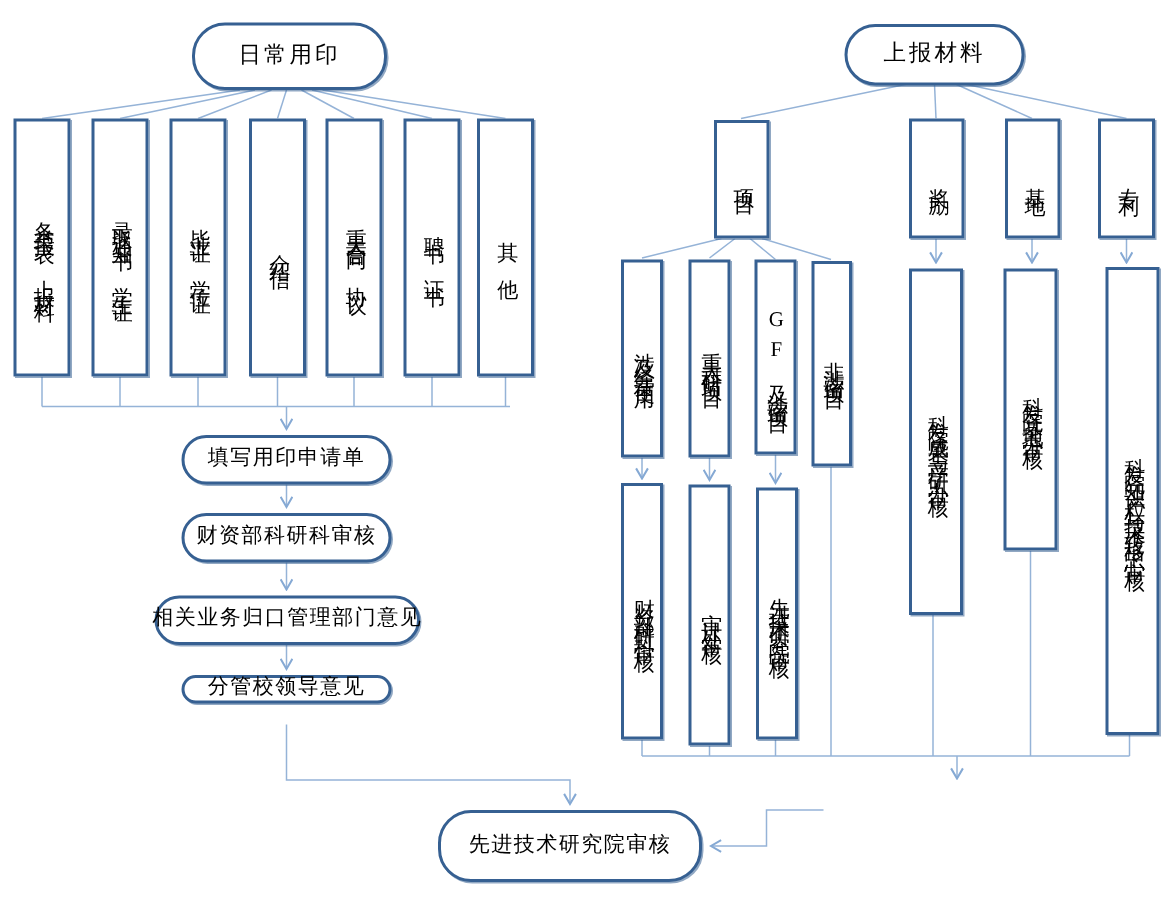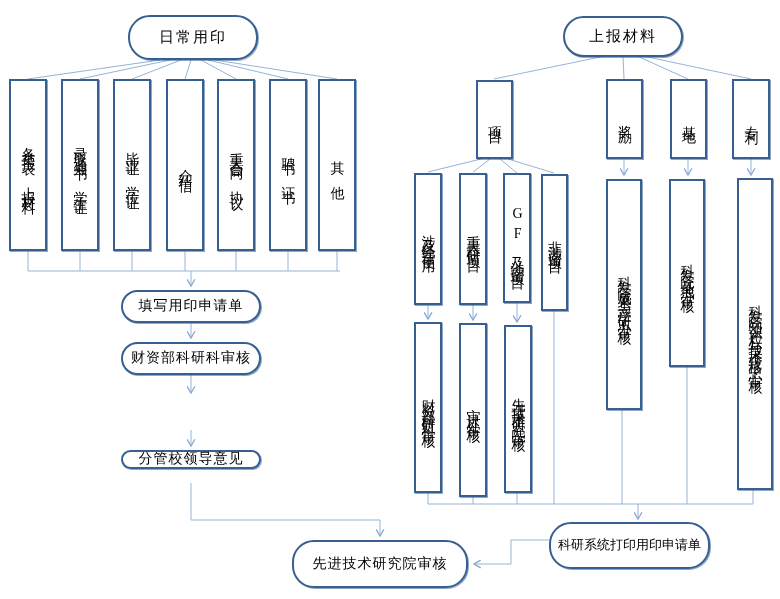--- a/index.html
+++ b/index.html
@@ -107,20 +107,21 @@
   <div class="box v" style="left:9px;top:79px;width:38px;height:172px">各类报表　上报材料</div>
   <div class="box v" style="left:61px;top:79px;width:38px;height:172px">录取通知书　学生证</div>
   <div class="box v" style="left:113px;top:79px;width:38px;height:172px">毕业证　学位证</div>
   <div class="box v" style="left:166px;top:79px;width:38px;height:172px">介绍信</div>
   <div class="box v" style="left:217px;top:79px;width:38px;height:172px">重大合同　协议</div>
   <div class="box v" style="left:269px;top:79px;width:38px;height:172px">聘书　证书</div>
   <div class="box v" style="left:318px;top:79px;width:38px;height:172px">其 他</div>
 
   <div class="box h" style="left:121px;top:290px;width:140px;height:33px">填写用印申请单</div>
   <div class="box h" style="left:121px;top:342px;width:140px;height:33px">财资部科研科审核</div>
+  <div class="box h" style="left:103px;top:397px;width:177px;height:33px">相关业务归口管理部门意见</div>
   <div class="box h" style="left:121px;top:450px;width:140px;height:19px">分管校领导意见</div>
 
   <div class="box h" style="left:292px;top:540px;width:176px;height:48px">先进技术研究院审核</div>
 
   <div class="box h title" style="left:563px;top:16px;width:120px;height:41px">上报材料</div>
 
   <div class="box v" style="left:476px;top:80px;width:37px;height:79px">项目</div>
   <div class="box v" style="left:606px;top:79px;width:37px;height:80px">奖励</div>
   <div class="box v" style="left:670px;top:79px;width:37px;height:80px">基地</div>
   <div class="box v" style="left:732px;top:79px;width:38px;height:80px">专利</div>
@@ -130,15 +131,14 @@
   <div class="box v" style="left:503px;top:173px;width:28px;height:130px">GF及涉密项目</div>
   <div class="box v" style="left:541px;top:174px;width:27px;height:137px">非涉密项目</div>
 
   <div class="box v" style="left:414px;top:322px;width:28px;height:171px">财资部科研科审核</div>
   <div class="box v" style="left:459px;top:323px;width:28px;height:174px">审计处审核</div>
   <div class="box v" style="left:504px;top:325px;width:28px;height:168px">先进技术研究院审核</div>
   <div class="box v" style="left:606px;top:179px;width:36px;height:231px">科发院成果与产学研办审核</div>
   <div class="box v" style="left:669px;top:179px;width:36px;height:188px">科发院基地办审核</div>
   <div class="box v" style="left:737px;top:178px;width:36px;height:312px">科发院知识产权与技术转移中心审核</div>
 
-  <div class="box h small" style="left:549px;top:522px;width:161px;height:47px">科研系统打印用印申请单</div>
 
 </div>
 
 </body></html>

